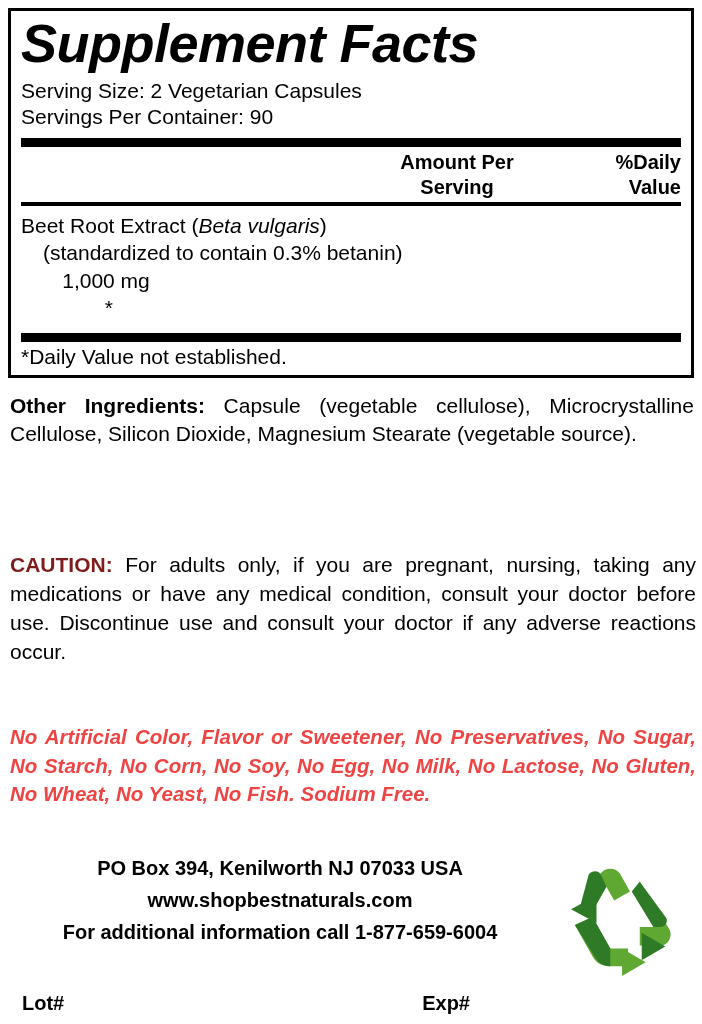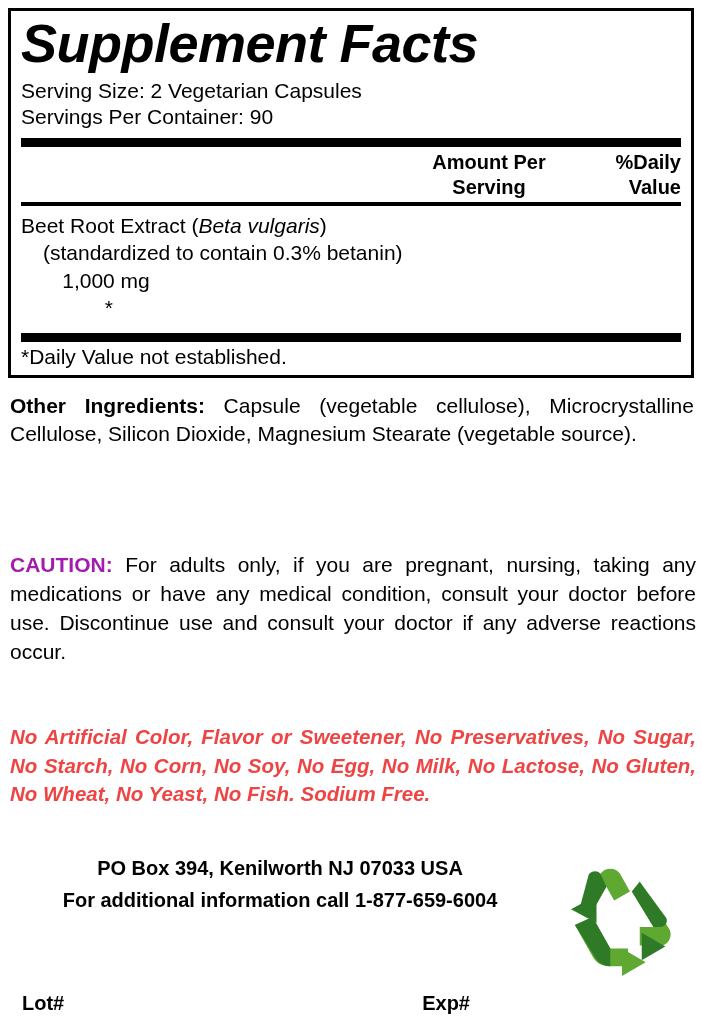--- a/index.html
+++ b/index.html
@@ -51,20 +51,21 @@
   .rule-medium {
     border-top: 4px solid #000;
     margin: 0;
   }
 
   .amt-head {
     display: flex;
     justify-content: flex-end;
     align-items: flex-start;
     padding: 3px 0 2px 0;
+    gap: 32px;
   }
   .amt-head .col-amount {
     width: 200px;
     text-align: center;
     font-size: 20px;
     font-weight: bold;
     line-height: 1.25;
   }
   .amt-head .col-dv {
     width: 92px;
@@ -124,21 +125,21 @@
     position: absolute;
     left: 10px;
     top: 551px;
     width: 686px;
     font-size: 21px;
     line-height: 1.38;
     text-align: justify;
     text-justify: inter-word;
   }
   .caution .caution-label {
-    color: #a21caf;
+    color: #7f1d1d;
     font-weight: bold;
   }
 
   
   .claims {
     position: absolute;
     left: 10px;
     top: 723px;
     width: 686px;
     font-size: 20.5px;
@@ -229,20 +230,21 @@
   </div>
 
   <div class="caution">
     <span class="caution-label">CAUTION:</span><span> For adults only, if you are pregnant, nursing, taking any medications or have any medical condition, consult your doctor before use. Discontinue use and consult your doctor if any adverse reactions occur.</span>
   </div>
 
   <div class="claims">No Artificial Color, Flavor or Sweetener, No Preservatives, No Sugar, No Starch, No Corn, No Soy, No Egg, No Milk, No Lactose, No Gluten, No Wheat, No Yeast, No Fish. Sodium Free.</div>
 
   <div class="manufacturer">
     <div>PO Box 394, Kenilworth NJ 07033 USA</div>
+    <div>www.shopbestnaturals.com</div>
     <div>For additional information call 1-877-659-6004</div>
   </div>
 
   <div class="lot-row">
     <span>Lot#</span>
     <span>Exp#</span>
   </div>
 
   <div class="recycle">
     <svg viewBox="0 0 120 114" width="118" height="112" aria-hidden="true">

